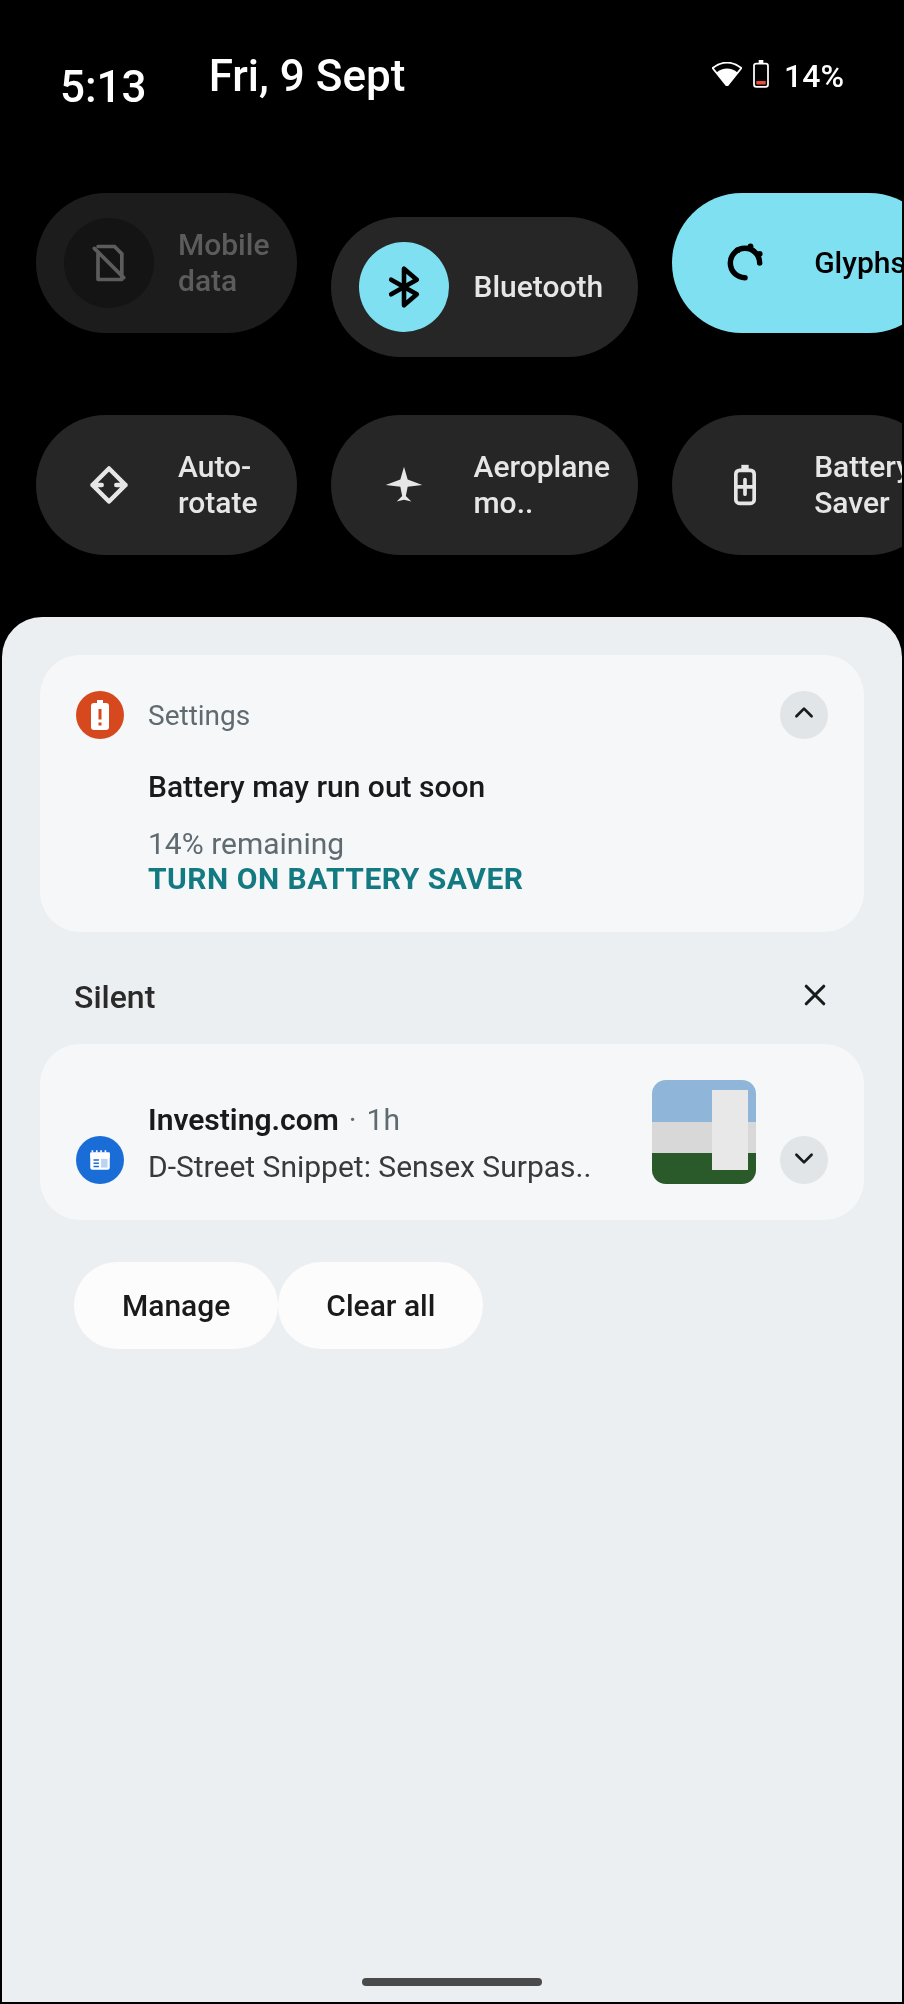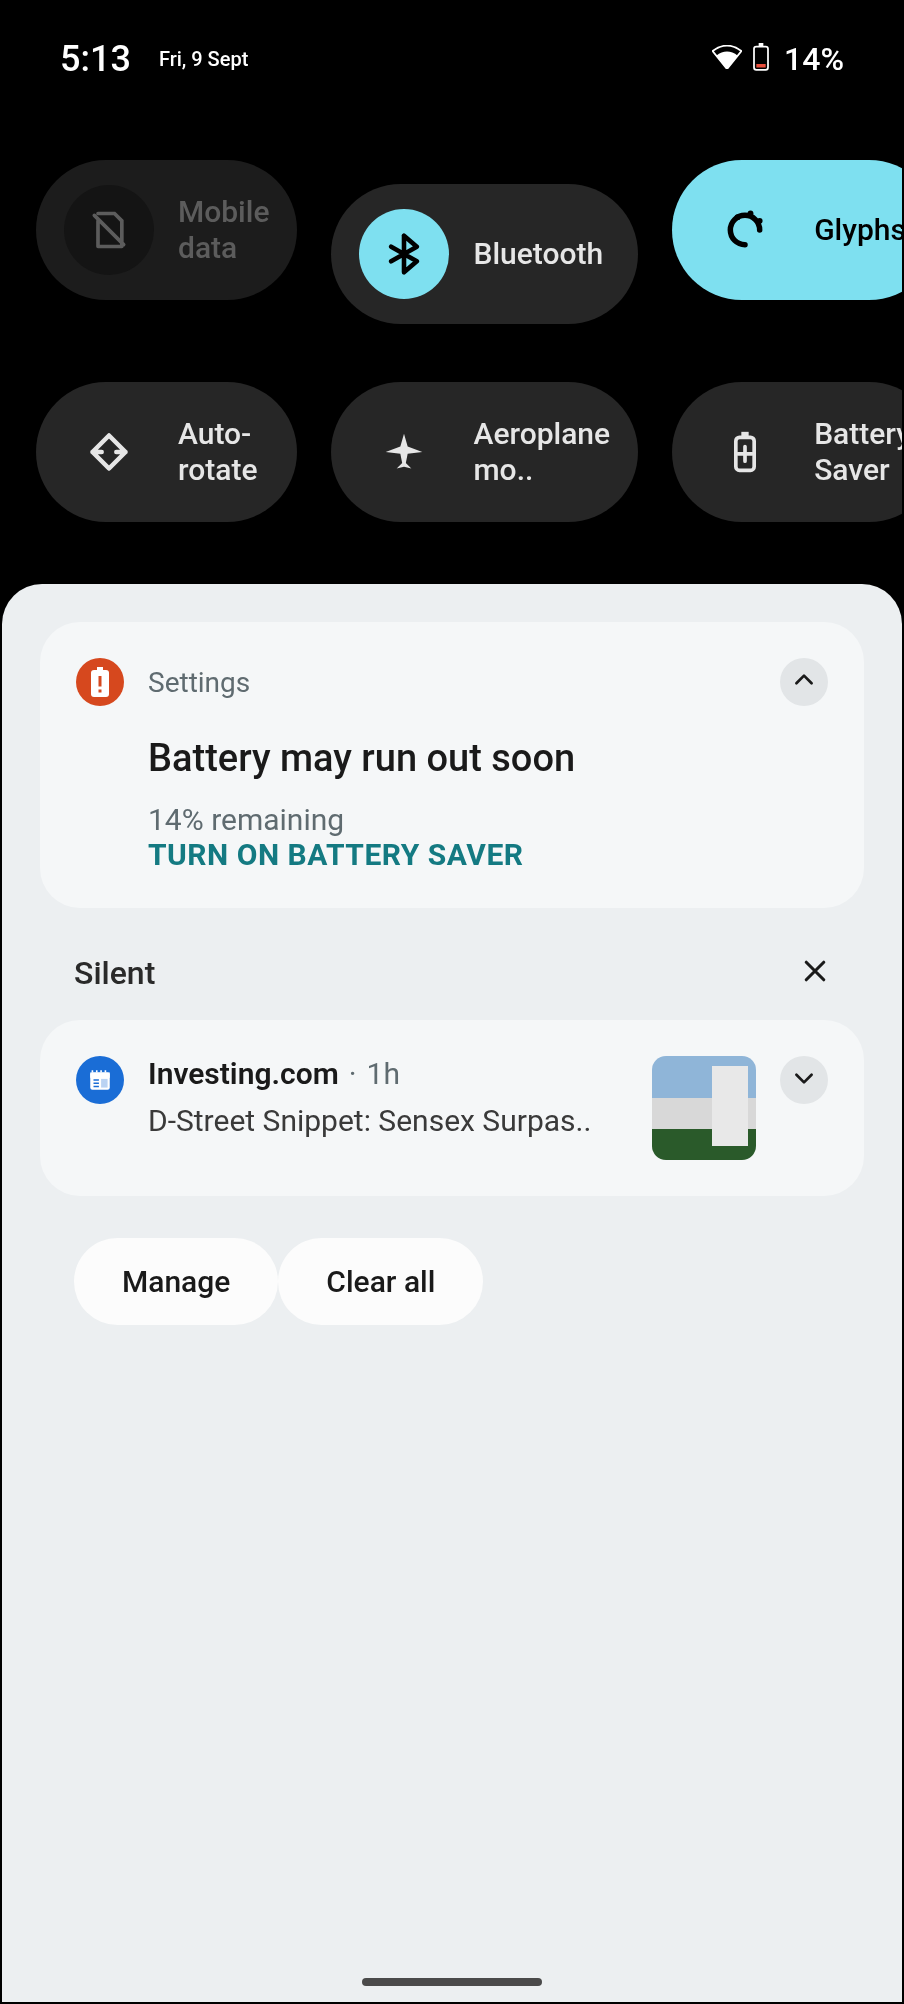--- a/index.html
+++ b/index.html
@@ -15,22 +15,22 @@
 
 
 .status-bar {
   display: flex;
   justify-content: space-between;
   align-items: center;
   padding: 36px 58px 30px 58px;
   color: #fff;
 }
 .status-left { display: flex; align-items: center; gap: 28px; }
-.status-time { font-size: 36px; font-weight: 500; }
-.status-date { font-size: 20px; font-weight: 500; }
+.status-time { font-size: 44px; font-weight: 500; margin-top: 23px; }
+.status-date { font-size: 44px; font-weight: 500; margin-left: 34px; }
 .status-right { display: flex; align-items: center; gap: 10px; }
 .wifi-icon { width: 30px; height: 24px; }
 .battery-icon { width: 18px; height: 28px; }
 .battery-percent { font-size: 32px; font-weight: 500; margin-left: 4px; }
 
 
 .qs-panel { padding: 50px 34px 62px 34px; }
 .qs-grid {
   display: grid;
   grid-template-columns: 1fr 1fr 1fr;
@@ -94,21 +94,21 @@
   flex-shrink: 0;
 }
 .notif-app-name { font-size: 28px; color: #5f6b70; flex: 1; }
 .chevron-btn {
   width: 48px; height: 48px; border-radius: 50%;
   background: #e2e5e7;
   display: flex; align-items: center; justify-content: center;
   cursor: pointer;
 }
 .notif-body { padding-left: 72px; padding-top: 30px; }
-.notif-title { font-size: 38px; font-weight: 500; color: #1a1a1a; margin-bottom: 22px; }
+.notif-title { font-size: 30px; font-weight: 500; color: #1a1a1a; margin-bottom: 22px; }
 .notif-text { font-size: 30px; color: #5f6b70; }
 .notif-action {
   font-size: 30px; font-weight: 700;
   color: #147a82;
   letter-spacing: 0.5px;
   cursor: pointer;
 }
 
 
 .silent-header {
@@ -118,21 +118,21 @@
   padding: 0 34px 28px 34px;
 }
 .silent-label { font-size: 32px; color: #2a2a2a; font-weight: 500; }
 .silent-close { cursor: pointer; }
 
 .silent-card {
   background: #f5f7f8;
   border-radius: 40px;
   padding: 36px;
   display: flex;
-  align-items: flex-start;
+  align-items: flex-end;
   gap: 24px;
 }
 .silent-text { flex: 1; min-width: 0; }
 .silent-title-row { display: flex; align-items: baseline; gap: 10px; font-size: 30px; }
 .silent-app { font-weight: 600; color: #1a1a1a; }
 .silent-time { color: #5f6b70; }
 .silent-body { font-size: 30px; color: #3a3a3a; margin-top: 12px; white-space: nowrap; overflow: hidden; text-overflow: ellipsis; }
 .silent-thumb {
   width: 104px; height: 104px;
   border-radius: 14px;

